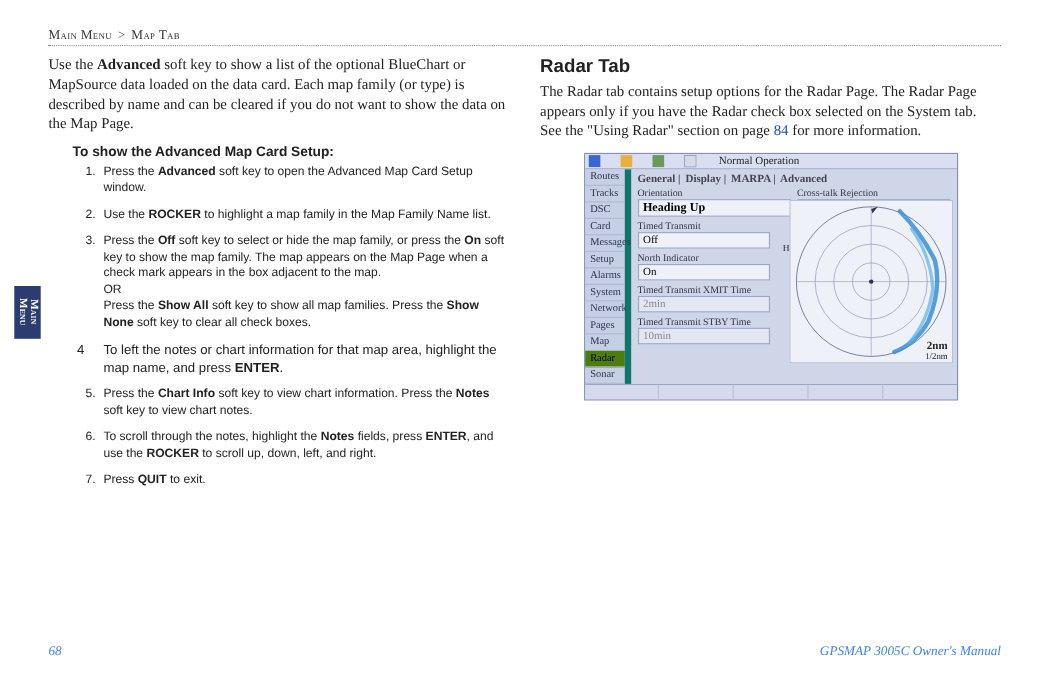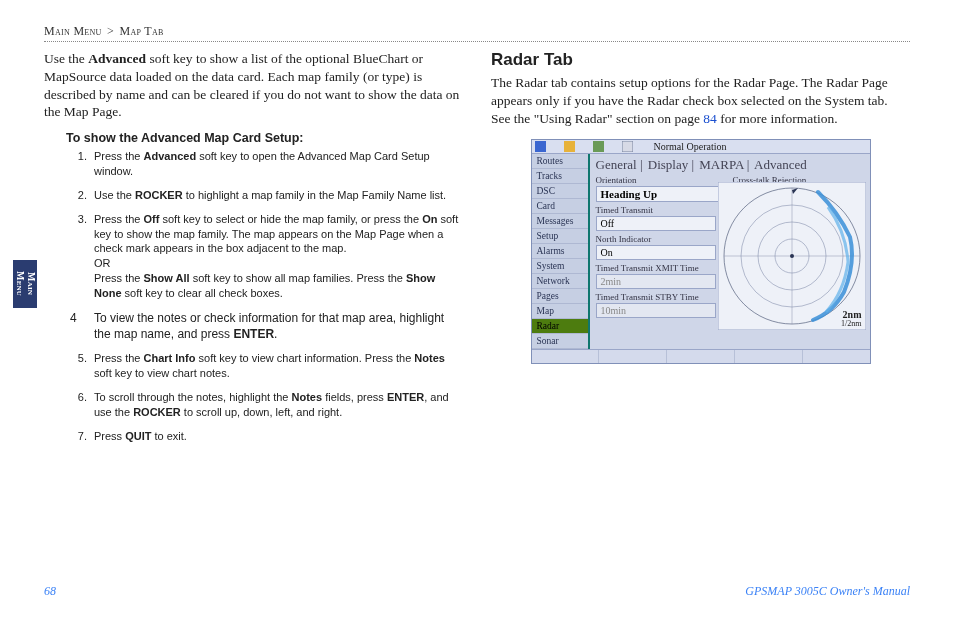--- a/index.html
+++ b/index.html
@@ -111,39 +111,40 @@
     border-bottom: 1px solid #9aa6c8;
     display: flex;
     align-items: center;
     gap: 18px;
     padding: 1px 3px;
     font-size: 10px;
   }
   .fig-title .ico { width: 11px; height: 11px; display:inline-block; }
   .fig-body { display: flex; }
   .fig-side {
-    width: 58px;
+    width: 42px;
     background: #c6cfe3;
-    border-right: 2px solid #0f766e;
+    border-right: 6px solid #0f766e;
     font-size: 9.5px;
   }
   .fig-side .itm {
     padding: 2px 5px;
     border-bottom: 1px solid #aeb8d2;
     color: #2a3454;
   }
   .fig-side .itm.sel {
     background: #4d7c0f;
     color: #000;
   }
   .fig-main { flex: 1; position: relative; background:#cfd6e8; }
   .subtabs {
-    font-size: 13px;
+    font-size: 10px;
     padding: 3px 6px 0 6px;
     color: #445;
+    font-weight: bold;
   }
   .subtabs span { margin-right: 2px; }
   .row2 {
     display: flex;
     padding: 1px 6px;
     gap: 6px;
     align-items: flex-start;
     justify-content: space-between;
   }
   .cell {
@@ -225,21 +226,21 @@
         <li>
           <span>Press the </span><span class="bold">Off</span><span> soft key to select or hide the map family, or press the </span><span class="bold">On</span><span> soft key to show the map family. The map appears on the Map Page when a check mark appears in the box adjacent to the map.</span><br>
           <span>OR</span><br>
           <span>Press the </span><span class="bold">Show All</span><span> soft key to show all map families. Press the </span><span class="bold">Show None</span><span> soft key to clear all check boxes.</span>
         </li>
       </ol>
 
       <div class="step-num-unordered">
         <span class="num">4</span>
         <span>
-          <span>To view the notes or check information for that map area, highlight the map name, and press </span><span class="bold">ENTER</span><span>.</span>
+          <span>To left the notes or chart information for that map area, highlight the map name, and press </span><span class="bold">ENTER</span><span>.</span>
         </span>
       </div>
 
       <ol class="steps" start="5">
         <li>
           <span>Press the </span><span class="bold">Chart Info</span><span> soft key to view chart information. Press the </span><span class="bold">Notes</span><span> soft key to view chart notes.</span>
         </li>
         <li>
           <span>To scroll through the notes, highlight the </span><span class="bold">Notes</span><span> fields, press </span><span class="bold">ENTER</span><span>, and use the </span><span class="bold">ROCKER</span><span> to scroll up, down, left, and right.</span>
         </li>

